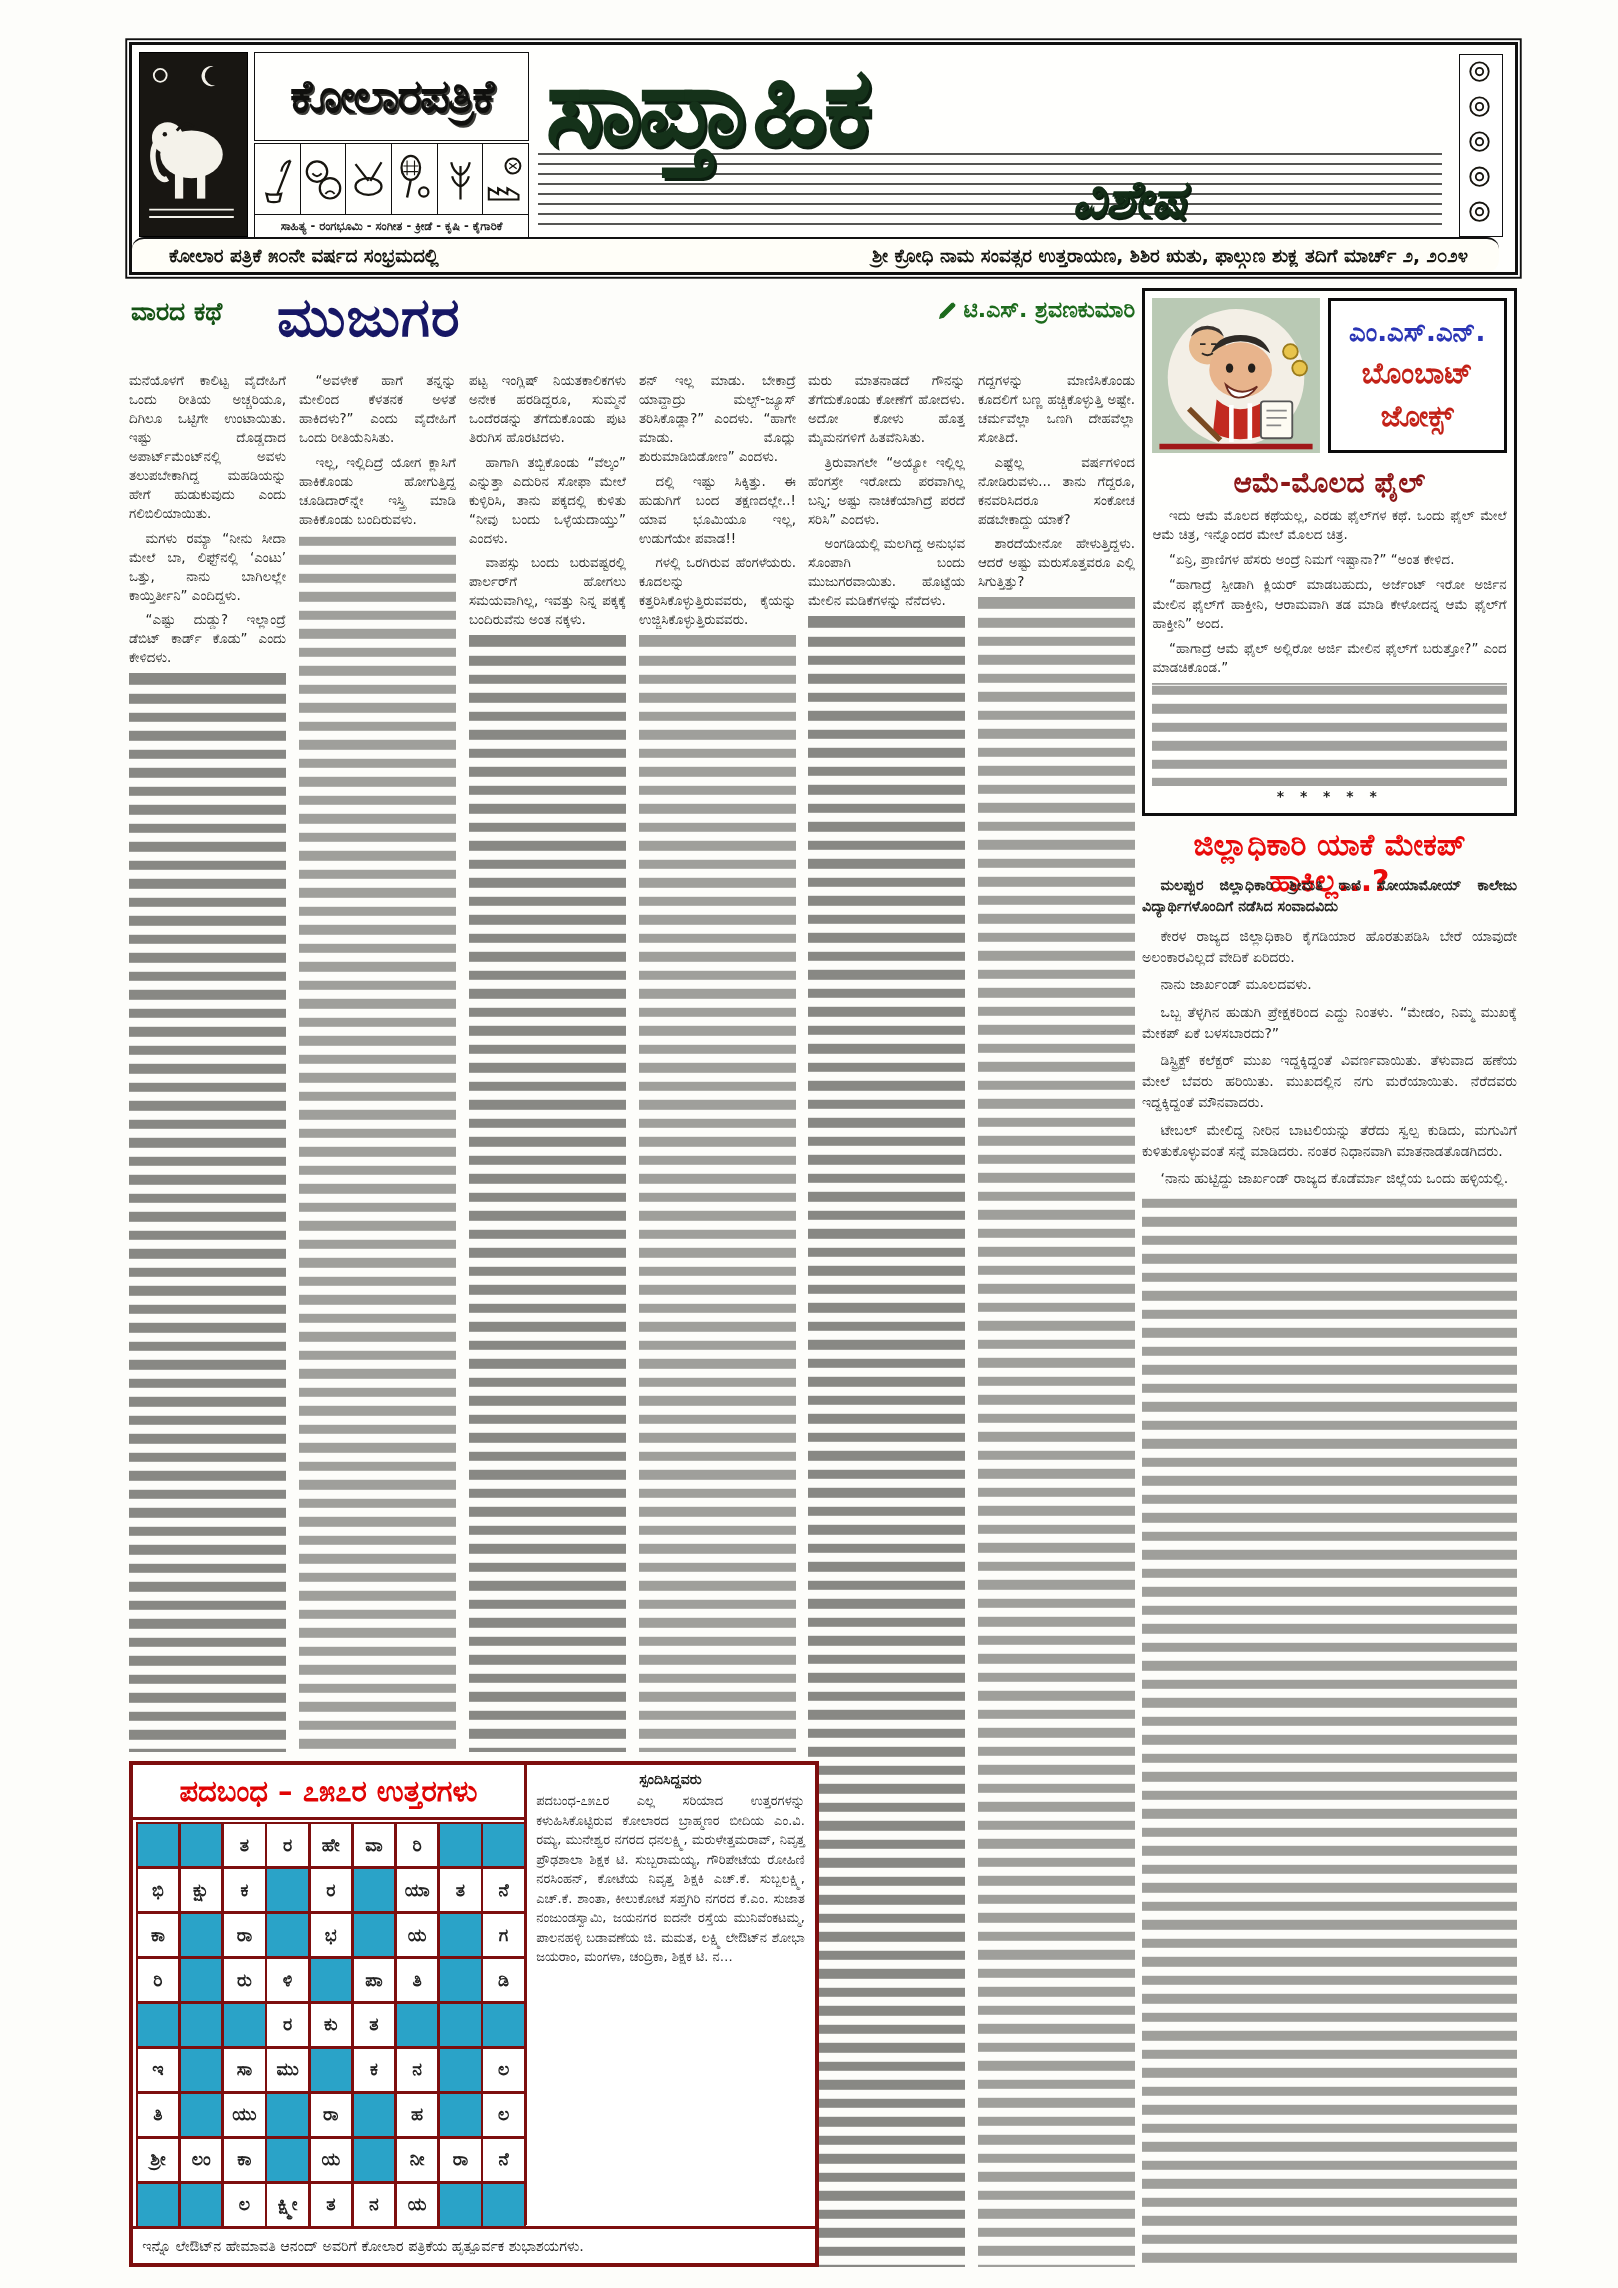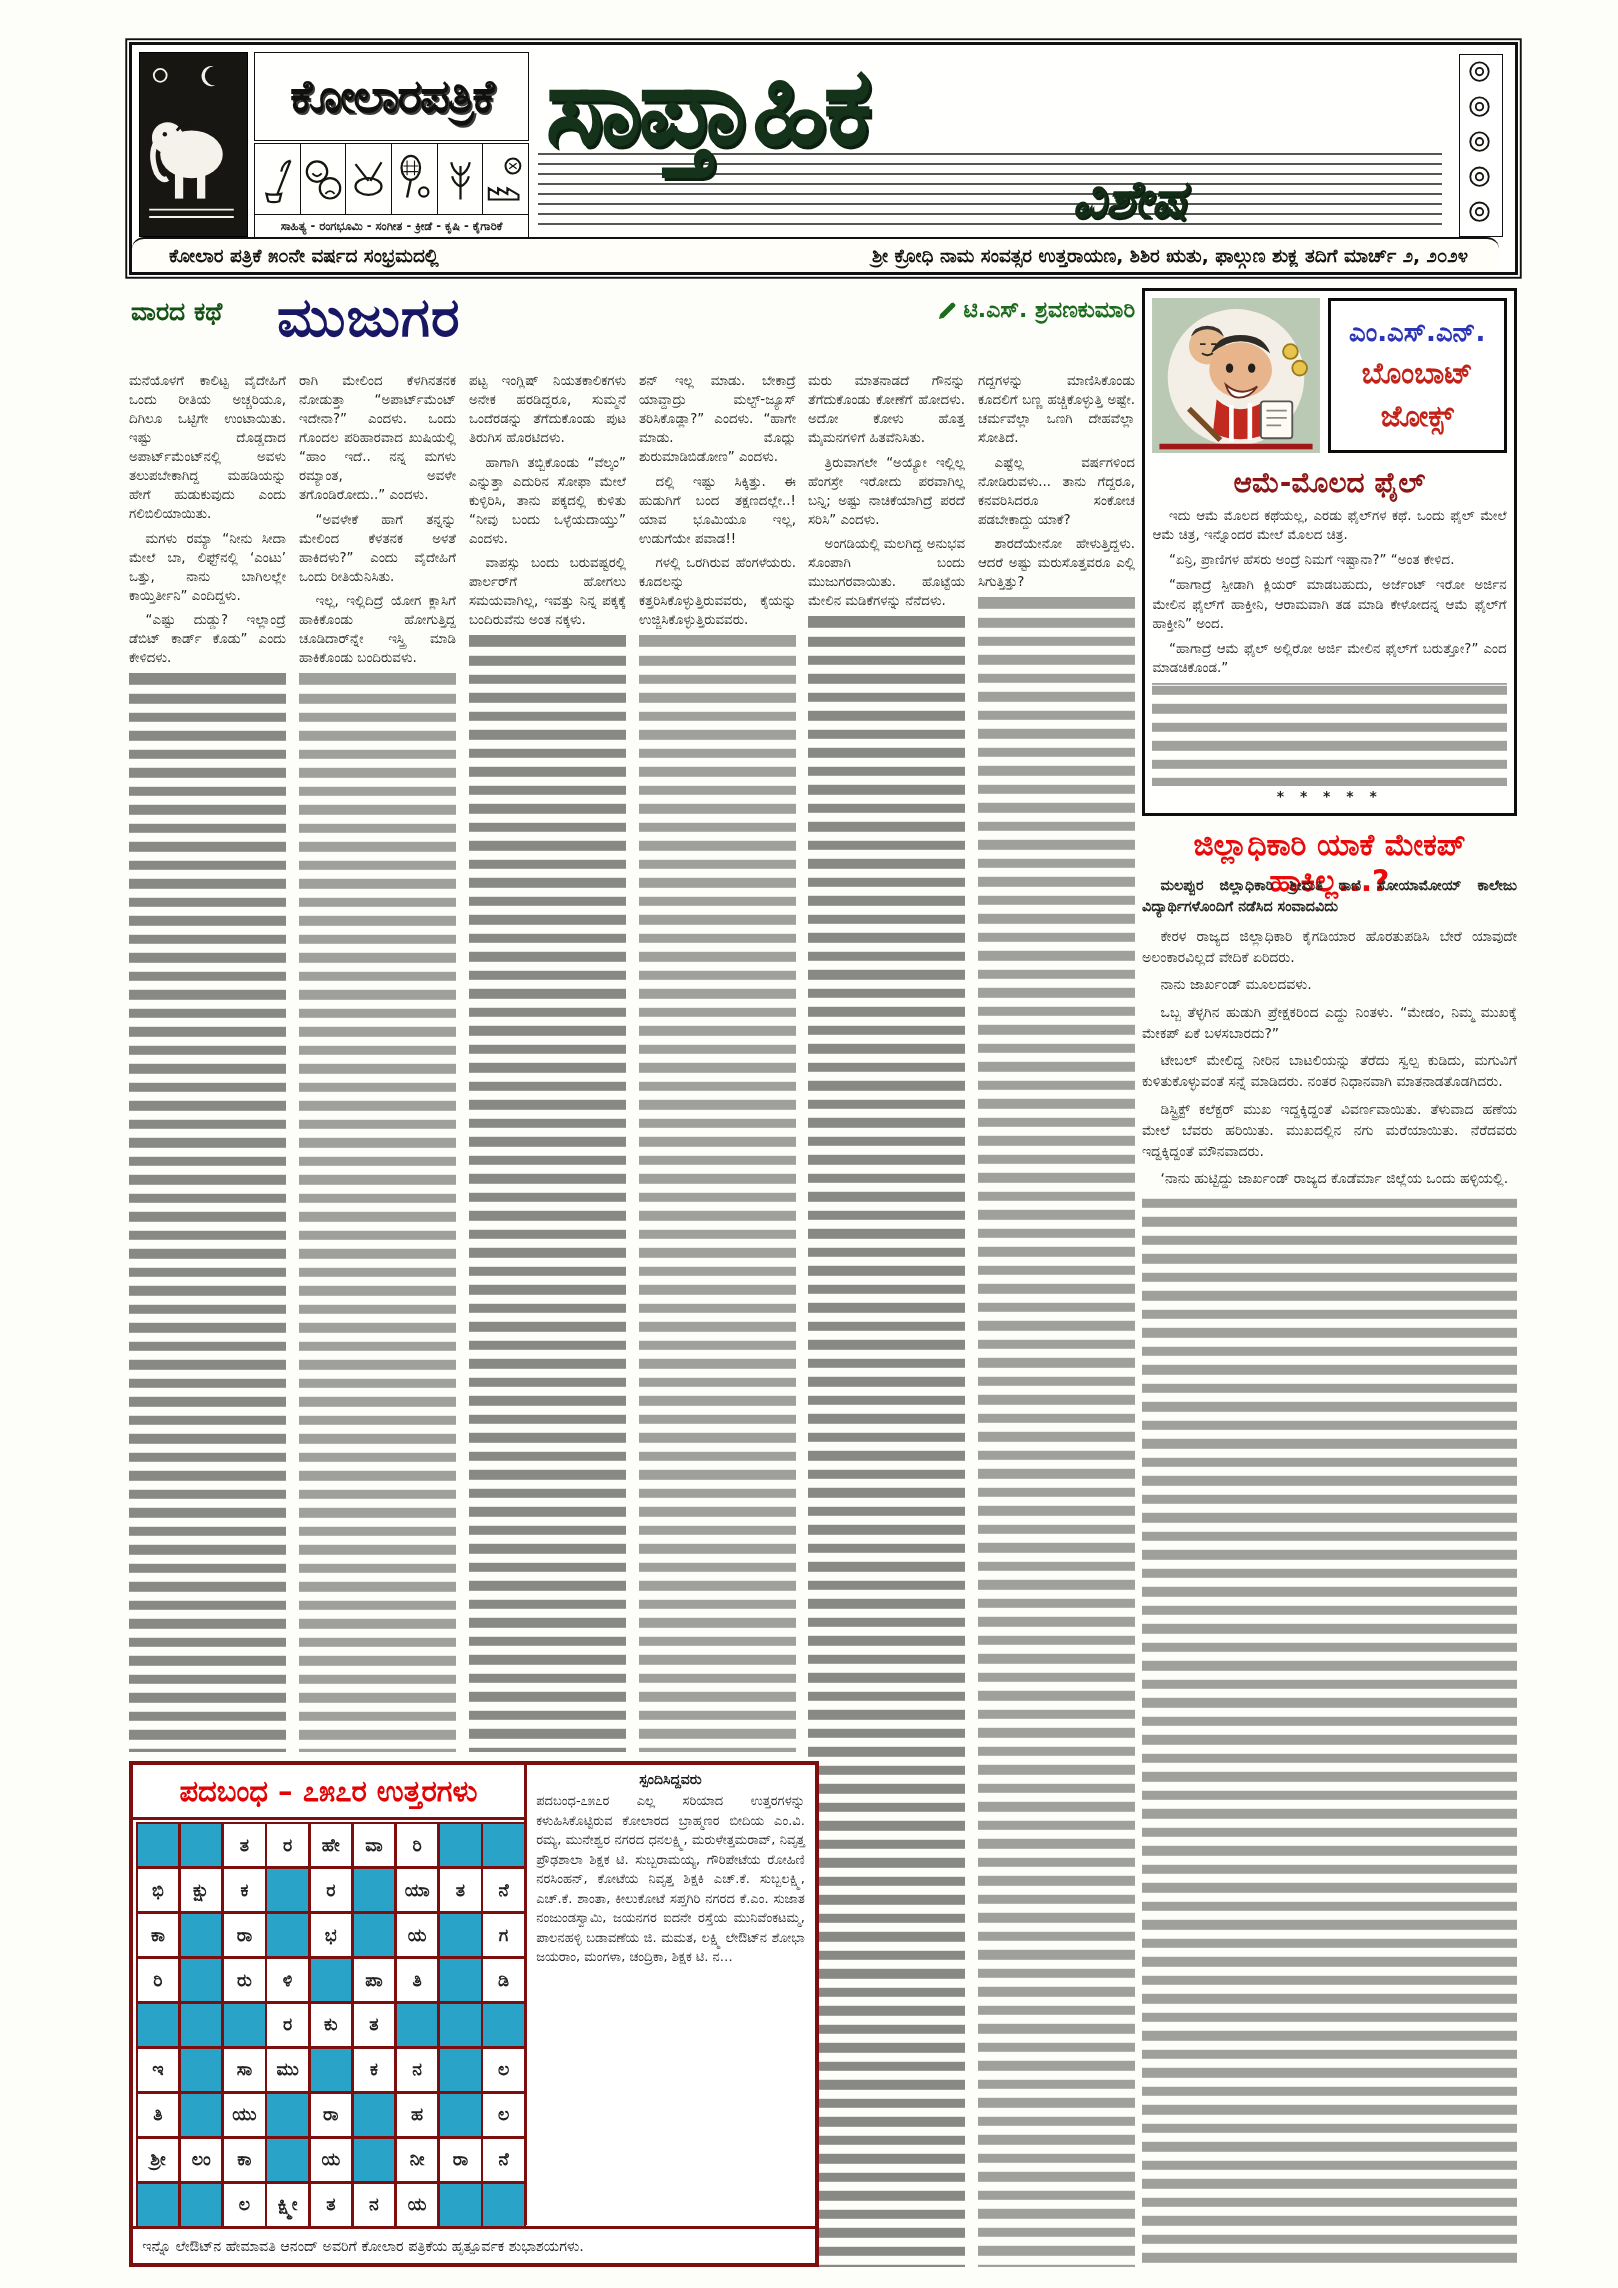--- a/index.html
+++ b/index.html
@@ -200,21 +200,20 @@
   </div>
 
   <div id="cols-holder">
       <div class="col" style="left: 129px; top: 371px; height: 1381px;">
         <p>ಮನೆಯೊಳಗೆ ಕಾಲಿಟ್ಟ ವೈದೇಹಿಗೆ ಒಂದು ರೀತಿಯ ಅಚ್ಚರಿಯೂ, ದಿಗಿಲೂ ಒಟ್ಟಿಗೇ ಉಂಟಾಯಿತು. ಇಷ್ಟು ದೊಡ್ಡದಾದ ಅಪಾರ್ಟ್‌ಮೆಂಟ್‌ನಲ್ಲಿ ಅವಳು ತಲುಪಬೇಕಾಗಿದ್ದ ಮಹಡಿಯನ್ನು ಹೇಗೆ ಹುಡುಕುವುದು ಎಂದು ಗಲಿಬಿಲಿಯಾಯಿತು.</p>
         <p class="ind">ಮಗಳು ರಮ್ಯಾ “ನೀನು ಸೀದಾ ಮೇಲೆ ಬಾ, ಲಿಫ್ಟ್‌ನಲ್ಲಿ ‘ಎಂಟು’ ಒತ್ತು, ನಾನು ಬಾಗಿಲಲ್ಲೇ ಕಾಯ್ತಿರ್ತೀನಿ” ಎಂದಿದ್ದಳು.</p>
         <p class="ind">“ಎಷ್ಟು ದುಡ್ಡು? ಇಲ್ಲಾಂದ್ರೆ ಡೆಬಿಟ್ ಕಾರ್ಡ್ ಕೊಡು” ಎಂದು ಕೇಳಿದಳು.</p>
         <div class="fill"></div>
       </div>
       <div class="col" style="left: 299px; top: 371px; height: 1381px;">
-        <p>ರಾಗಿ ಮೇಲಿಂದ ಕೆಳಗಿನತನಕ ನೋಡುತ್ತಾ “ಅಪಾರ್ಟ್‌ಮೆಂಟ್ ಇದೇನಾ?” ಎಂದಳು. ಒಂದು ಗೊಂದಲ ಪರಿಹಾರವಾದ ಖುಷಿಯಲ್ಲಿ “ಹಾಂ ಇದೆ.. ನನ್ನ ಮಗಳು ರಮ್ಯಾಂತ, ಅವಳೇ ತಗೊಂಡಿರೋದು..” ಎಂದಳು.</p>
         <p class="ind">“ಅವಳೇಕೆ ಹಾಗೆ ತನ್ನನ್ನು ಮೇಲಿಂದ ಕೆಳತನಕ ಅಳತೆ ಹಾಕಿದಳು?” ಎಂದು ವೈದೇಹಿಗೆ ಒಂದು ರೀತಿಯೆನಿಸಿತು.</p>
         <p class="ind">ಇಲ್ಲ, ಇಲ್ಲಿದಿದ್ರೆ ಯೋಗ ಕ್ಲಾಸಿಗೆ ಹಾಕಿಕೊಂಡು ಹೋಗುತ್ತಿದ್ದ ಚೂಡಿದಾರ್‌ನ್ನೇ ಇಸ್ತ್ರಿ ಮಾಡಿ ಹಾಕಿಕೊಂಡು ಬಂದಿರುವಳು.</p>
         <div class="fill soft"></div>
       </div>
       <div class="col" style="left: 469px; top: 371px; height: 1381px;">
         <p>ಪಟ್ಟ ಇಂಗ್ಲಿಷ್ ನಿಯತಕಾಲಿಕಗಳು ಅನೇಕ ಹರಡಿದ್ದರೂ, ಸುಮ್ಮನೆ ಒಂದೆರಡನ್ನು ತೆಗೆದುಕೊಂಡು ಪುಟ ತಿರುಗಿಸ ಹೊರಟಿದಳು.</p>
         <p class="ind">ಹಾಗಾಗಿ ತಬ್ಬಿಕೊಂಡು “ವೆಲ್ಕಂ” ಎನ್ನುತ್ತಾ ಎದುರಿನ ಸೋಫಾ ಮೇಲೆ ಕುಳ್ಳಿರಿಸಿ, ತಾನು ಪಕ್ಕದಲ್ಲಿ ಕುಳಿತು “ನೀವು ಬಂದು ಒಳ್ಳೆಯದಾಯ್ತು” ಎಂದಳು.</p>
         <p class="ind">ವಾಪಸ್ಸು ಬಂದು ಬರುವಷ್ಟರಲ್ಲಿ ಪಾರ್ಲರ್‌ಗೆ ಹೋಗಲು ಸಮಯವಾಗಿಲ್ಲ, ಇವತ್ತು ನಿನ್ನ ಪಕ್ಕಕ್ಕೆ ಬಂದಿರುವೆನು ಅಂತ ನಕ್ಕಳು.</p>
         <div class="fill"></div>
       </div>
@@ -280,22 +279,22 @@
     <div class="stars">* * * * *</div>
   </div>
 
   <div class="iv-head">ಜಿಲ್ಲಾಧಿಕಾರಿ ಯಾಕೆ ಮೇಕಪ್ ಹಾಕಿಲ್ಲ...?</div>
   <div class="interview">
     <p class="intro">ಮಲಪ್ಪುರ ಜಿಲ್ಲಾಧಿಕಾರಿ ಶ್ರೀಮತಿ ರಾಣಿ ಸೋಯಾಮೋಯ್ ಕಾಲೇಜು ವಿದ್ಯಾರ್ಥಿಗಳೊಂದಿಗೆ ನಡೆಸಿದ ಸಂವಾದವಿದು</p>
     <div id="iv-paras" style="display:flex;flex-direction:column;flex:1;overflow:hidden;">
         <p class="ind">ಕೇರಳ ರಾಜ್ಯದ ಜಿಲ್ಲಾಧಿಕಾರಿ ಕೈಗಡಿಯಾರ ಹೊರತುಪಡಿಸಿ ಬೇರೆ ಯಾವುದೇ ಅಲಂಕಾರವಿಲ್ಲದೆ ವೇದಿಕೆ ಏರಿದರು.</p>
         <p class="ind">ನಾನು ಜಾರ್ಖಂಡ್ ಮೂಲದವಳು.</p>
         <p class="ind">ಒಬ್ಬ ತೆಳ್ಳಗಿನ ಹುಡುಗಿ ಪ್ರೇಕ್ಷಕರಿಂದ ಎದ್ದು ನಿಂತಳು. “ಮೇಡಂ, ನಿಮ್ಮ ಮುಖಕ್ಕೆ ಮೇಕಪ್ ಏಕೆ ಬಳಸಬಾರದು?”</p>
+        <p class="ind">ಡಿಸ್ಟ್ರಿಕ್ಟ್ ಕಲೆಕ್ಟರ್ ಮುಖ ಇದ್ದಕ್ಕಿದ್ದಂತೆ ವಿವರ್ಣವಾಯಿತು. ತೆಳುವಾದ ಹಣೆಯ ಮೇಲೆ ಬೆವರು ಹರಿಯಿತು. ಮುಖದಲ್ಲಿನ ನಗು ಮರೆಯಾಯಿತು. ನೆರೆದವರು ಇದ್ದಕ್ಕಿದ್ದಂತೆ ಮೌನವಾದರು.</p>
         <p class="ind">ಟೇಬಲ್ ಮೇಲಿದ್ದ ನೀರಿನ ಬಾಟಲಿಯನ್ನು ತೆರೆದು ಸ್ವಲ್ಪ ಕುಡಿದು, ಮಗುವಿಗೆ ಕುಳಿತುಕೊಳ್ಳುವಂತೆ ಸನ್ನೆ ಮಾಡಿದರು. ನಂತರ ನಿಧಾನವಾಗಿ ಮಾತನಾಡತೊಡಗಿದರು.</p>
-        <p class="ind">ಡಿಸ್ಟ್ರಿಕ್ಟ್ ಕಲೆಕ್ಟರ್ ಮುಖ ಇದ್ದಕ್ಕಿದ್ದಂತೆ ವಿವರ್ಣವಾಯಿತು. ತೆಳುವಾದ ಹಣೆಯ ಮೇಲೆ ಬೆವರು ಹರಿಯಿತು. ಮುಖದಲ್ಲಿನ ನಗು ಮರೆಯಾಯಿತು. ನೆರೆದವರು ಇದ್ದಕ್ಕಿದ್ದಂತೆ ಮೌನವಾದರು.</p>
         <p class="ind">‘ನಾನು ಹುಟ್ಟಿದ್ದು ಜಾರ್ಖಂಡ್ ರಾಜ್ಯದ ಕೊಡೆರ್ಮಾ ಜಿಲ್ಲೆಯ ಒಂದು ಹಳ್ಳಿಯಲ್ಲಿ.</p>
         <div class="fill soft"></div>
       </div>
   </div>
 
   <div class="cw">
     <div class="cw-title">ಪದಬಂಧ – ೭೫೭ರ ಉತ್ತರಗಳು</div>
     <div class="cw-grid" id="cw-grid">
         <div class="c b" style="background: rgb(42, 163, 200);"></div>
         <div class="c b" style="background: rgb(42, 163, 200);"></div>

